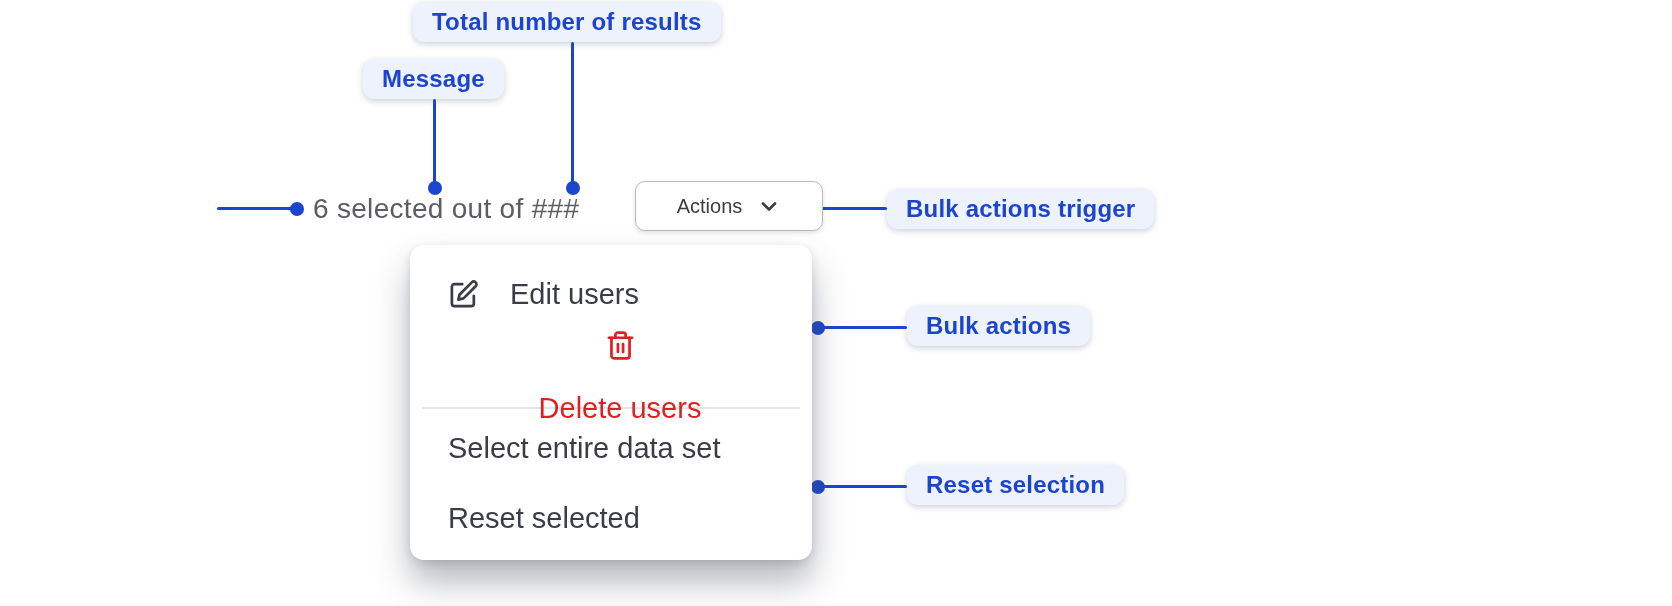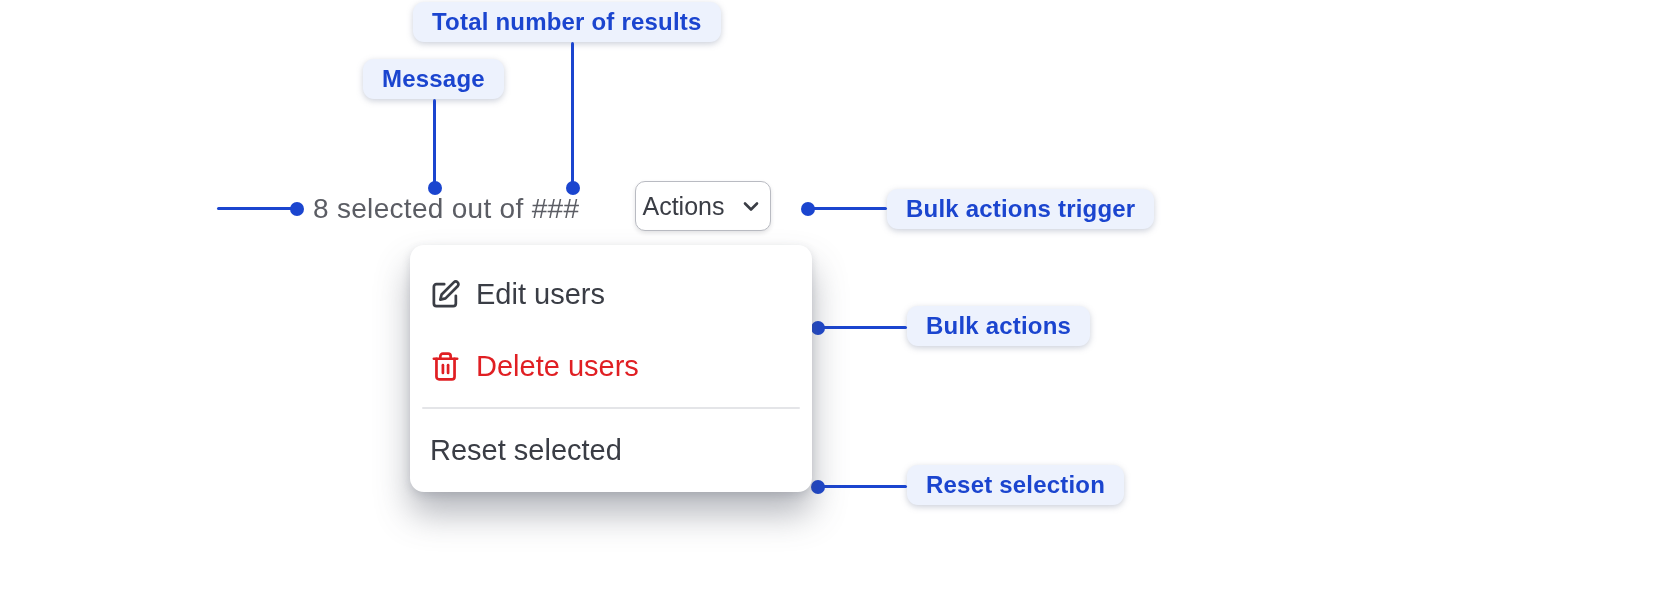--- a/index.html
+++ b/index.html
@@ -70,29 +70,29 @@
     font-size: 28px;
     color: #5b5d64;
     letter-spacing: 0.3px;
     white-space: nowrap;
   }
 
   
   .actions-btn {
     position: absolute;
     left: 635px; top: 181px;
-    width: 136px; height: 50px;
+    width: 188px; height: 50px;
     background: #ffffff;
     border: 1.5px solid #b9bbc2;
     border-radius: 10px;
     display: flex;
     align-items: center;
     justify-content: center;
     gap: 15px;
-    font-size: 25px;
+    font-size: 20px;
     color: #3a3d45;
     cursor: pointer;
     box-shadow: 0 2px 4px rgba(40,44,60,0.14);
   }
   .actions-btn svg { display: block; }
 
   
   .menu {
     position: absolute;
     left: 410px; top: 245px;
@@ -101,28 +101,28 @@
     border-radius: 14px;
     padding: 13px 0 6px 0;
     box-shadow:
       0 3px 8px rgba(80,85,100,0.18),
       0 22px 34px rgba(80,85,100,0.42);
   }
   .menu-item {
     height: 72px;
     display: flex;
     align-items: center;
-    gap: 15px;
-    padding: 0 20px 0 20px;
+    gap: 31px;
+    padding: 0 20px 0 38px;
     font-size: 29px;
     color: #3a3d45;
     cursor: pointer;
     white-space: nowrap;
   }
-  .menu-item.critical { color: #e01f23; }
+  .menu-item.critical { color: #e01f23; flex-direction: column; }
   .menu-item svg { display: block; flex: 0 0 auto; }
   .menu-divider {
     height: 2px;
     background: #e4e5e8;
     margin: 5px 12px;
     border-radius: 1px;
   }
 </style>
 </head>
 <body>
@@ -142,21 +142,21 @@
   <div class="line h" id="line-bulk-actions"></div>
   <div class="line h" id="line-bulk-selection"></div>
 
   <div class="dot" id="dot-message"></div>
   <div class="dot" id="dot-total"></div>
   <div class="dot" id="dot-selected"></div>
   <div class="dot" id="dot-trigger"></div>
   <div class="dot" id="dot-bulk-actions"></div>
   <div class="dot" id="dot-bulk-selection"></div>
 
-  <div class="sel-message">8 selected out of ###</div>
+  <div class="sel-message">6 selected out of ###</div>
 
   <button class="actions-btn">
     <span>Actions</span>
     <span>
       <svg width="24" height="24" viewBox="0 0 24 24" fill="none" stroke="#3a3d45" stroke-width="2.6" stroke-linecap="round" stroke-linejoin="round">
         <polyline points="6 9.5 12 15.5 18 9.5"></polyline>
       </svg>
     </span>
   </button>
 
@@ -179,20 +179,23 @@
           <path d="M19 6v14a2 2 0 0 1-2 2H7a2 2 0 0 1-2-2V6m3 0V4a2 2 0 0 1 2-2h4a2 2 0 0 1 2 2v2"></path>
           <line x1="10" y1="11" x2="10" y2="17"></line>
           <line x1="14" y1="11" x2="14" y2="17"></line>
         </svg>
       </span>
       <span>Delete users</span>
     </div>
 
     <div class="menu-divider"></div>
 
+    <div class="menu-item" style="height:68px;">
+      <span>Select entire data set</span>
+    </div>
 
     <div class="menu-item">
       <span>Reset selected</span>
     </div>
 
   </div>
 
 </div>
 
 </body></html>

